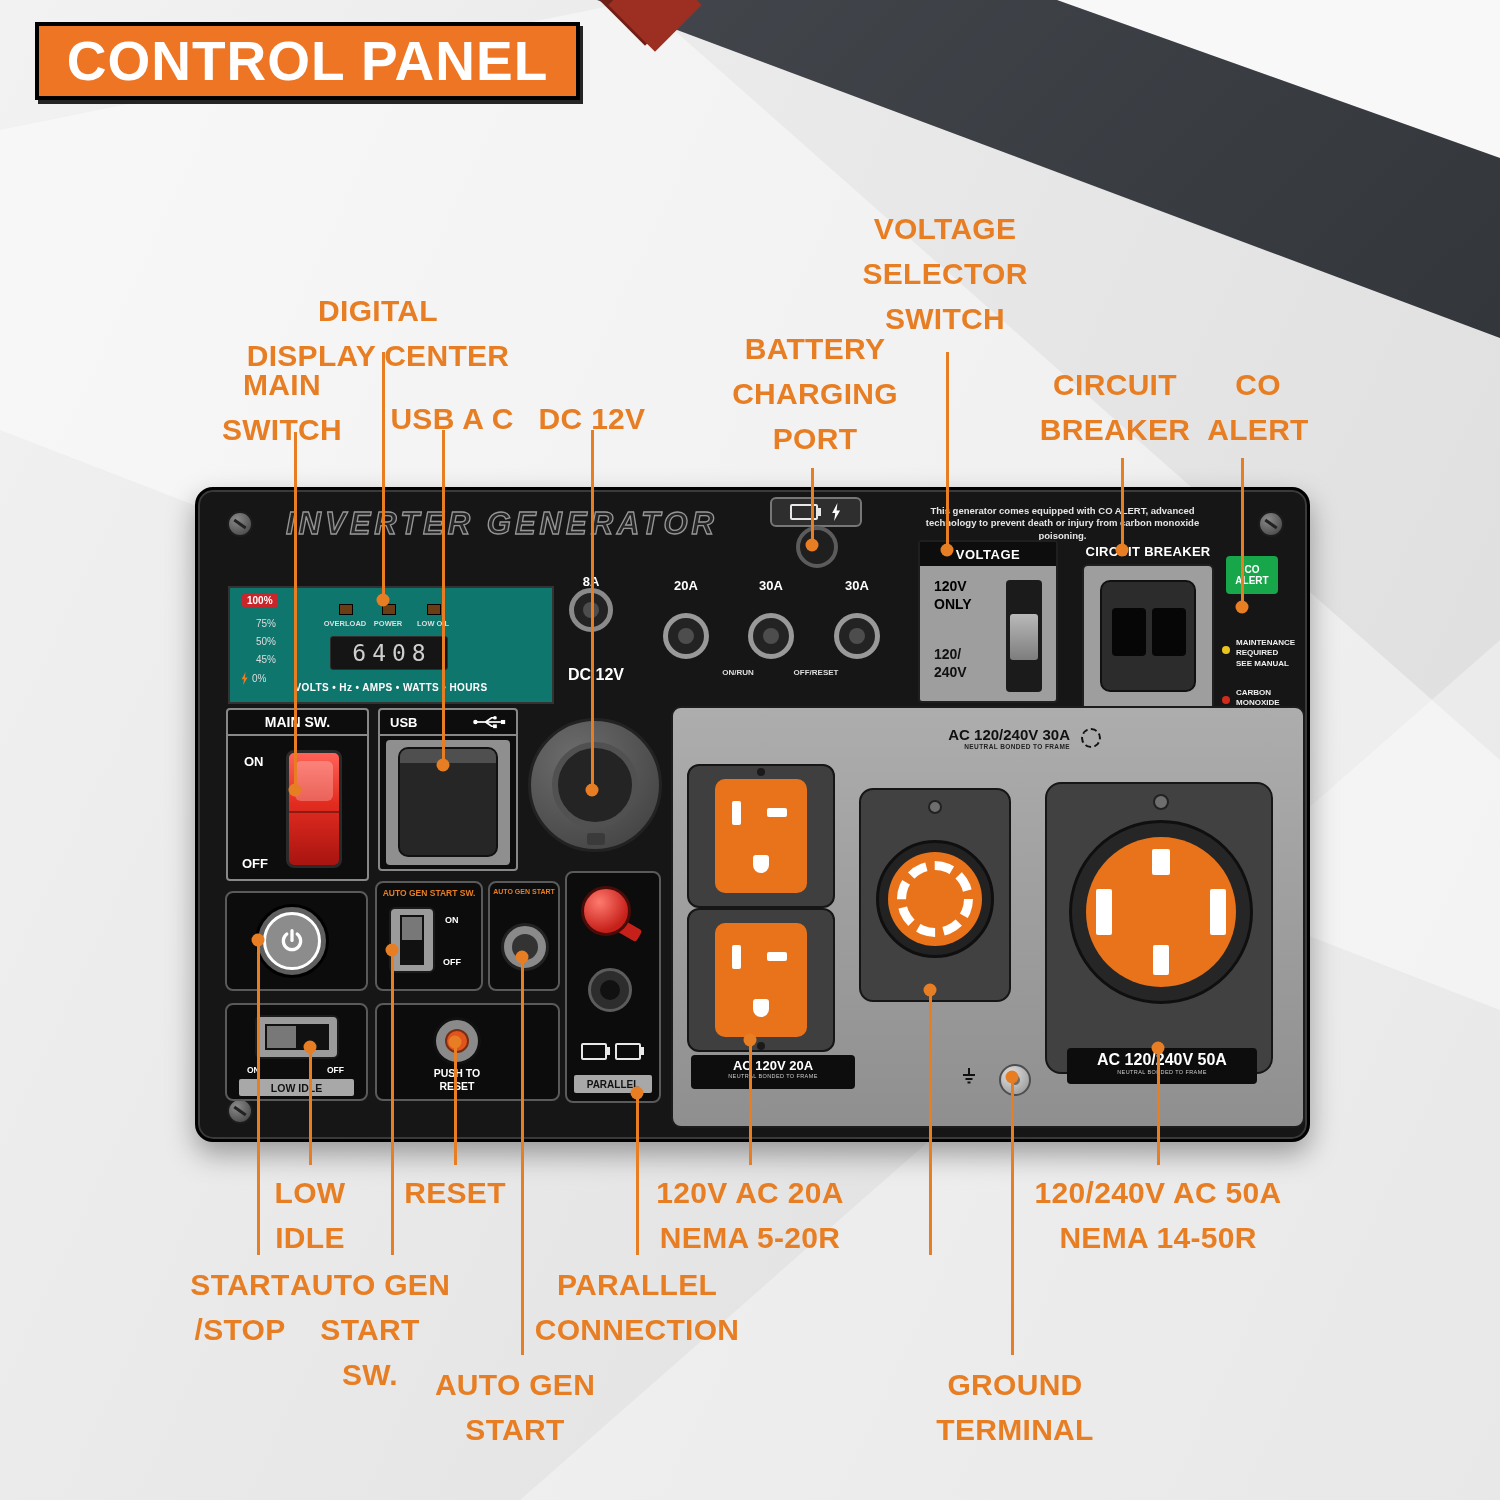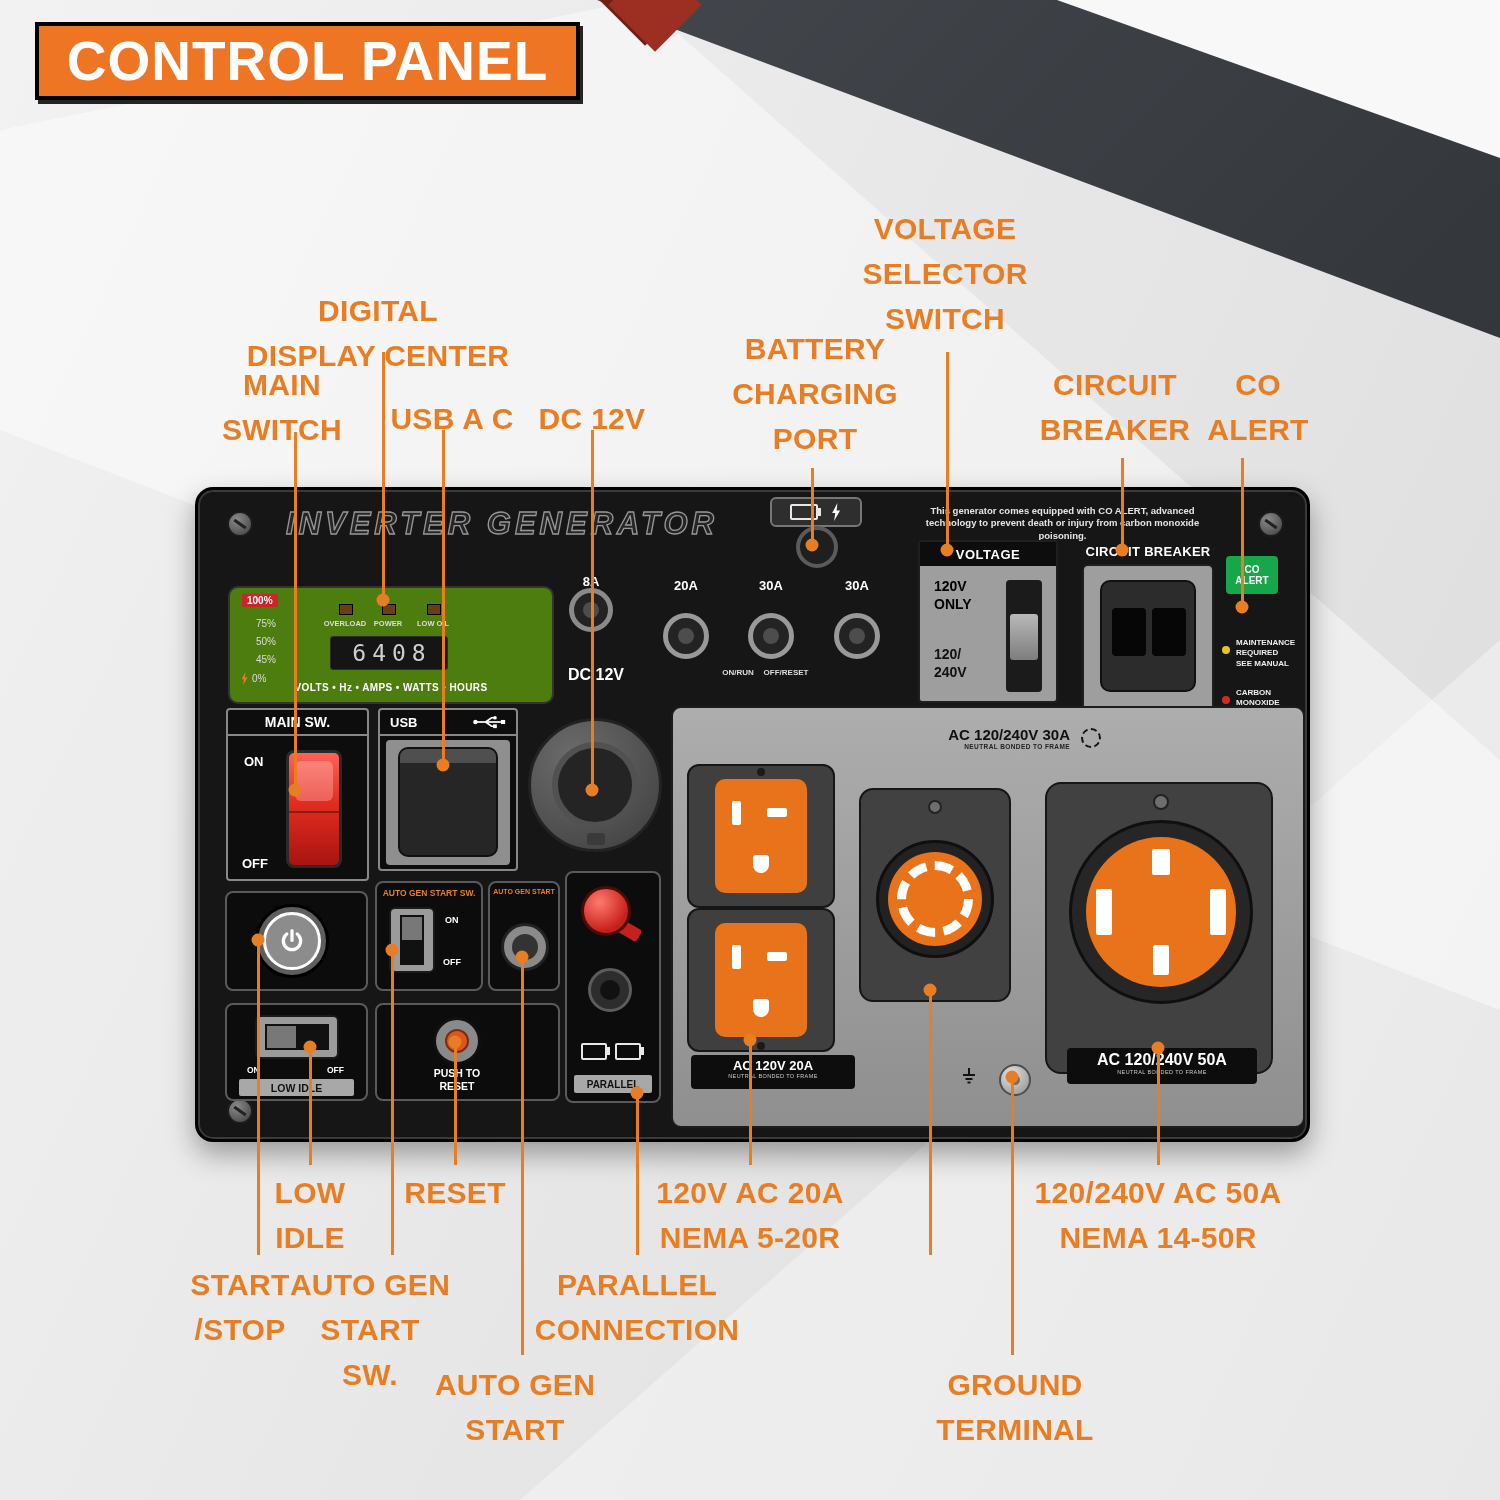--- a/index.html
+++ b/index.html
@@ -165,21 +165,21 @@
     <div class="abs" style="left:88px;top:16px;font-size:31px;font-style:italic;font-weight:900;letter-spacing:4px;color:#252525;-webkit-text-stroke:1.3px #969696;text-shadow:0 0 1px #8a8a8a;">INVERTER GENERATOR</div>
 
     <div class="abs" style="left:572px;top:7px;width:92px;height:30px;border:2px solid #777;border-radius:6px;background:#2e2e2e;display:flex;align-items:center;justify-content:center;gap:12px;box-sizing:border-box;">
       <span class="batt"></span>
       <span class="bolt"></span>
     </div>
     <div class="abs" style="left:598px;top:36px;width:42px;height:42px;border-radius:50%;background:#1f1f1f;border:4px solid #5b5b5b;box-sizing:border-box;"></div>
 
     <div class="abs" style="left:712px;top:15px;width:305px;font-size:9.5px;line-height:1.3;color:#e5e5e5;text-align:center;font-weight:600;">This generator comes equipped with CO ALERT, advanced technology to prevent death or injury from carbon monoxide poisoning.</div>
 
-    <div class="abs" style="left:30px;top:96px;width:326px;height:118px;background:#4d7c0f;border:2px solid #333;border-radius:10px;box-sizing:border-box;">
+    <div class="abs" style="left:30px;top:96px;width:326px;height:118px;background:#0f766e;border:2px solid #333;border-radius:0;box-sizing:border-box;">
       <div class="abs" style="left:12px;top:6px;background:#c9252b;color:#fff;font-size:10px;font-weight:700;padding:1px 5px;border-radius:2px;">100%</div>
       <div class="abs" style="left:26px;top:30px;font-size:10px;color:#ddd;">75%</div>
       <div class="abs" style="left:26px;top:48px;font-size:10px;color:#ddd;">50%</div>
       <div class="abs" style="left:26px;top:66px;font-size:10px;color:#ddd;">45%</div>
       <div class="abs" style="left:10px;top:84px;display:flex;align-items:center;gap:3px;">
         <span class="bolt" style="width:9px;height:13px;background:var(--accent,#e87e23);"></span>
         <span style="font-size:10px;color:#ddd;">0%</span>
       </div>
       <div class="led" style="left:109px;top:16px;"></div>
       <div class="led" style="left:152px;top:16px;"></div>
@@ -203,21 +203,21 @@
     <div class="bkr" style="left:465px;top:123px;width:46px;height:46px;border:5px solid #999;">
         <i></i>
       </div>
     <div class="bkr" style="left:550px;top:123px;width:46px;height:46px;border:5px solid #999;">
         <i></i>
       </div>
     <div class="bkr" style="left:636px;top:123px;width:46px;height:46px;border:5px solid #999;">
         <i></i>
       </div>
     <div class="abs" style="left:540px;top:178px;transform:translateX(-50%);font-size:8px;color:#ddd;font-weight:700;">ON/RUN</div>
-    <div class="abs" style="left:588px;top:178px;transform:translateX(-50%);font-size:8px;color:#ddd;font-weight:700;">OFF/RESET</div>
+    <div class="abs" style="left:618px;top:178px;transform:translateX(-50%);font-size:8px;color:#ddd;font-weight:700;">OFF/RESET</div>
 
     <div class="gbox" style="left:720px;top:50px;width:140px;height:163px;">
       <div style="height:24px;background:#0d0d0d;display:flex;align-items:center;justify-content:center;color:#fff;font-weight:800;font-size:13px;letter-spacing:.5px;">VOLTAGE</div>
       <div class="abs pre" style="left:14px;top:36px;font-size:14px;font-weight:800;color:#000000;line-height:1.25;">120V
 ONLY</div>
       <div class="abs pre" style="left:14px;top:104px;font-size:14px;font-weight:800;color:#111;line-height:1.25;">120/
 240V</div>
       <div class="abs" style="left:86px;top:38px;width:36px;height:112px;background:#1b1b1b;border-radius:4px;">
         <div class="abs" style="left:4px;top:34px;width:28px;height:46px;background:linear-gradient(#b9b9b9,#7d7d7d);border-radius:3px;"></div>
       </div>

